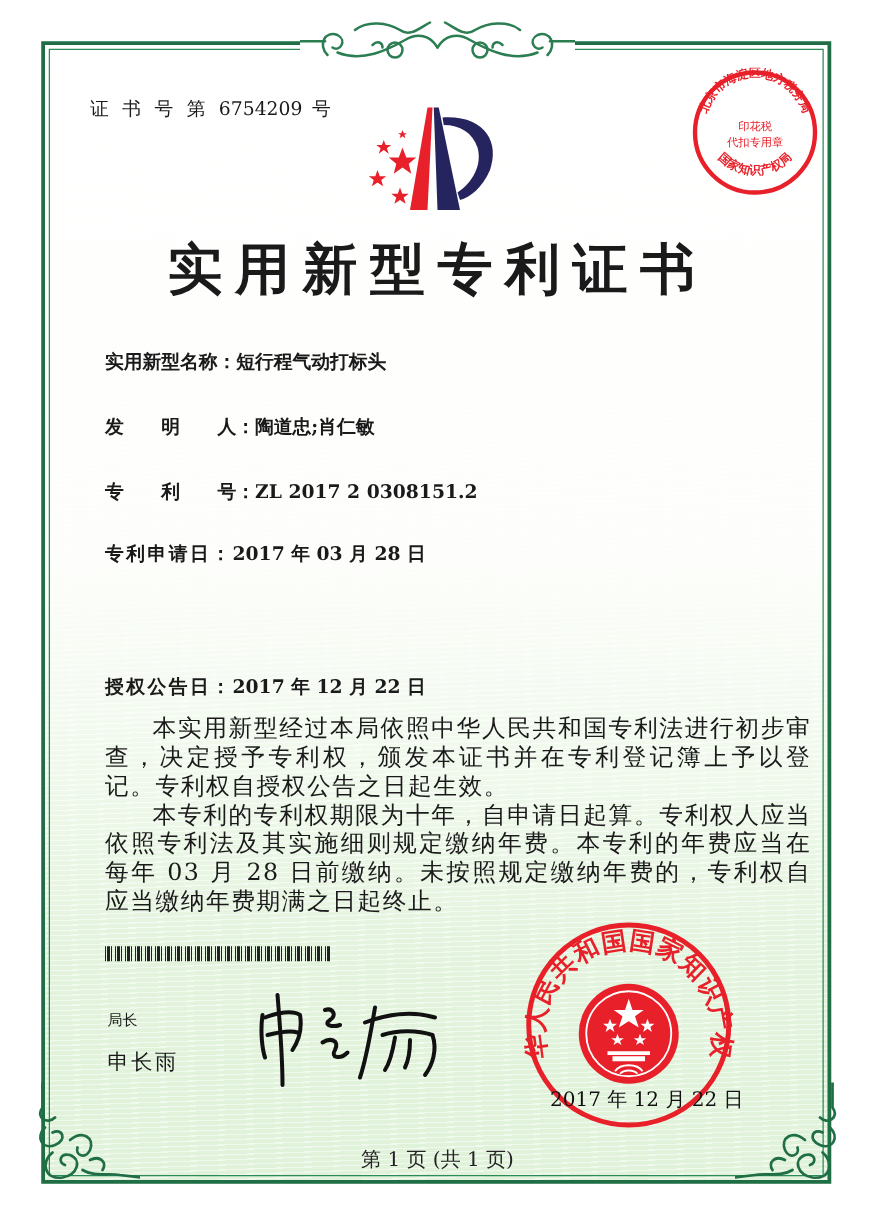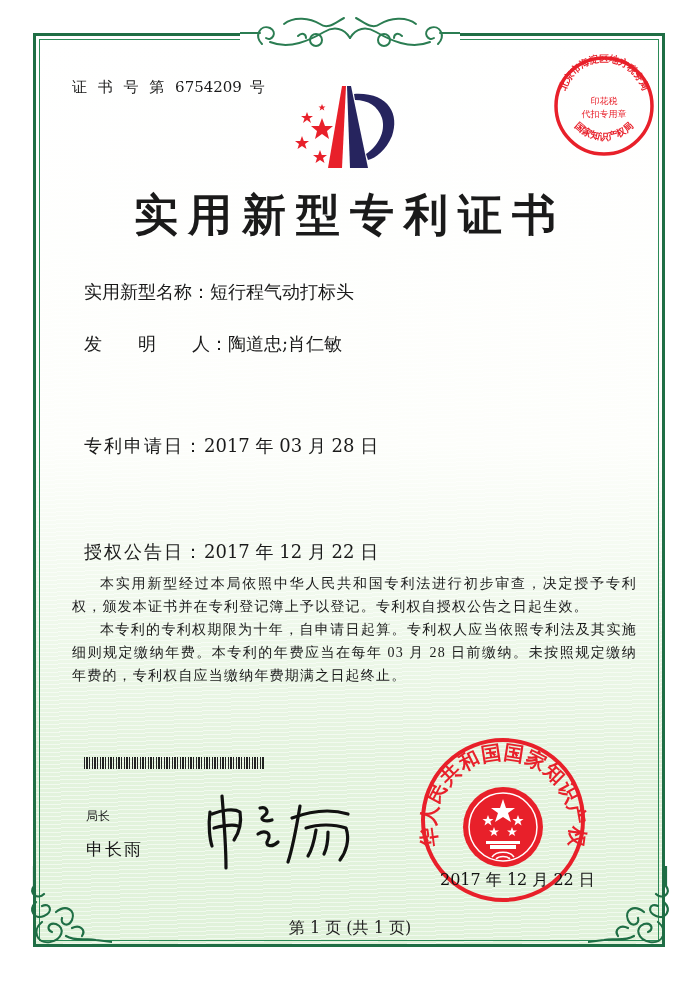--- a/index.html
+++ b/index.html
@@ -35,25 +35,25 @@
     .logo { position: absolute; left: 292px; top: 84px; width: 110px; height: 86px; }
 
     .tax-seal { position: absolute; left: 552px; top: 54px; width: 104px; height: 104px; }
 
     .title {
       position: absolute; left: 0; width: 700px; top: 186px; text-align: center;
       font-size: 44px; letter-spacing: 10px; font-weight: bold;
       font-family: "DejaVu Sans", "Liberation Sans", sans-serif;
     }
 
-    .field { position: absolute; left: 84px; font-size: 18px; white-space: nowrap; }
+    .field { position: absolute; left: 84px; font-size: 15px; white-space: nowrap; font-weight: bold; }
     .field .lbl { display: inline-block; }
     .field .val { display: inline-block; }
 
-    .para { position: absolute; left: 72px; width: 565px; font-size: 14px; line-height: 23px; letter-spacing: 1.2px; text-align: justify; font-family: Liberation Serif, serif; }
+    .para { position: absolute; left: 84px; width: 565px; font-size: 19px; line-height: 23px; letter-spacing: 1.2px; text-align: justify; }
     .para p { text-indent: 2em; }
 
     .barcode { position: absolute; left: 84px; top: 757px; width: 180px; height: 12px;
       background: repeating-linear-gradient(90deg, #222 0px, #222 1px, transparent 1px, transparent 2px, #222 2px, #222 4px, transparent 4px, transparent 5px, #222 5px, #222 6px, transparent 6px, transparent 8px);
     }
 
     .director-title { position: absolute; left: 86px; top: 808px; font-size: 12px; font-family: "DejaVu Sans", "Liberation Sans", sans-serif; }
     .director-name { position: absolute; left: 86px; top: 838px; font-size: 17px; font-family: Liberation Mono, monospace; letter-spacing: 2px; }
 
     .signature { position: absolute; left: 200px; top: 790px; width: 160px; height: 80px; }
@@ -145,20 +145,23 @@
     <text x="52" y="63" font-size="9" fill="#e8202a" text-anchor="middle" font-family="DejaVu Serif, serif">代扣专用章</text>
   </svg>
 
   <div class="title">实用新型专利证书</div>
 
   <div class="field" style="top:280px;">
     <span class="lbl">实用新型名称：</span><span class="val">短行程气动打标头</span>
   </div>
   <div class="field" style="top:332px;">
     <span class="lbl">发　　明　　人：</span><span class="val">陶道忠;肖仁敏</span>
+  </div>
+  <div class="field" style="top:384px;">
+    <span class="lbl">专　　利　　号：</span><span class="val">ZL 2017 2 0308151.2</span>
   </div>
   <div class="field" style="top:434px;text-align:center;">
     <span class="lbl" style="letter-spacing:2px">专利申请日：</span><span class="val">2017 年 03 月 28 日</span>
   </div>
   <div class="field" style="top:540px;">
     <span class="lbl" style="letter-spacing:2px">授权公告日：</span><span class="val">2017 年 12 月 22 日</span>
   </div>
 
   <div class="para" style="top:572px;">
     <p>本实用新型经过本局依照中华人民共和国专利法进行初步审查，决定授予专利权，颁发本证书并在专利登记簿上予以登记。专利权自授权公告之日起生效。</p>

